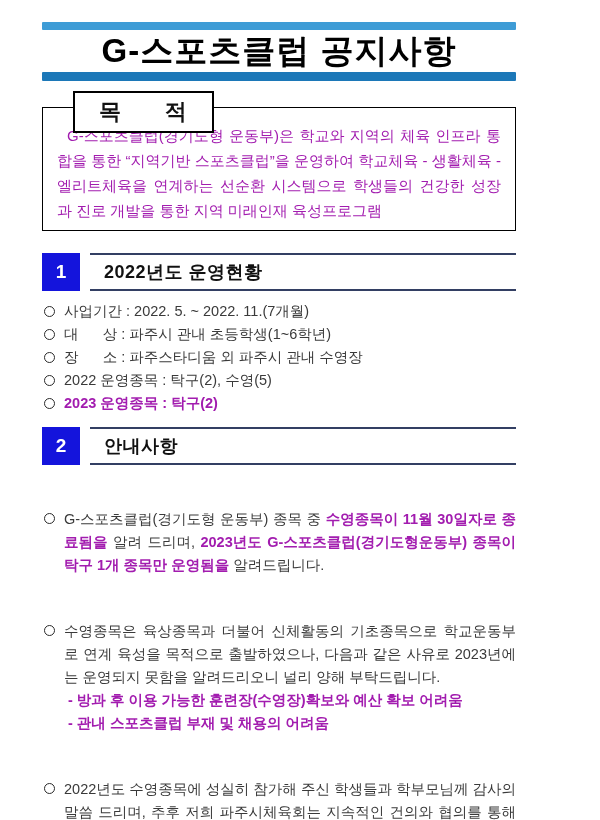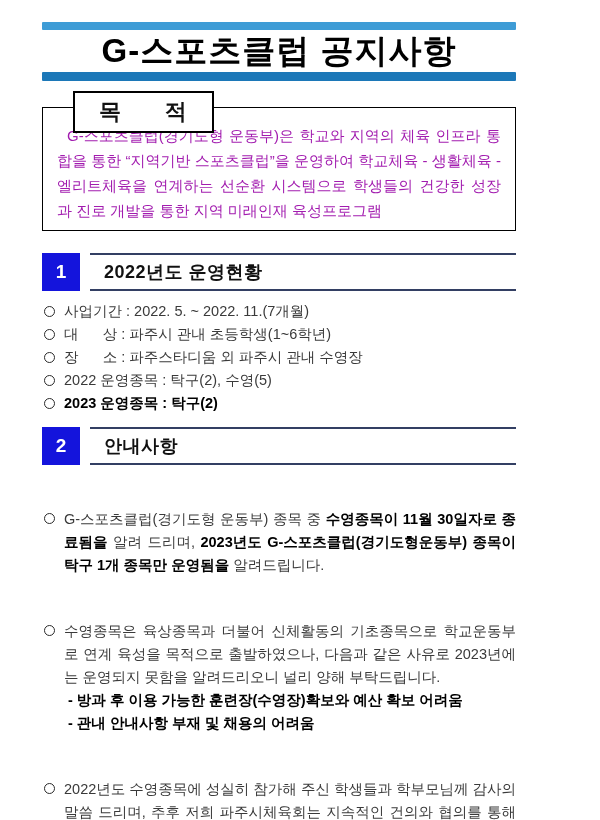--- a/index.html
+++ b/index.html
@@ -31,21 +31,21 @@
   
   .list{margin-top:10px;}
   .list-item{display:flex;margin-bottom:3px;}
   .bullet{flex:none;width:9px;height:9px;border:1.9px solid #2a2a2a;border-radius:50%;margin:5px 9px 0 2px;}
   .item-text{flex:1;}
   .list.plain .item-text{font-size:14.5px;line-height:20px;white-space:pre-wrap;}
   .list.plain .list-item{margin-bottom:3px;}
   .list.justify .item-text{font-size:14.5px;line-height:23px;text-align:justify;}
   .list.justify .list-item{margin-bottom:4px;margin-top:43px;}
   .subitem{font-size:14.5px;line-height:23px;padding-left:4px;}
-  .b{font-weight:bold;color:#000000;}
+  .b{font-weight:bold;color:#a21caf;}
 </style>
 </head>
 <body>
 
 <div class="page">
 
   <div class="bar bar-top"></div>
   <div class="main-title">G-스포츠클럽 공지사항</div>
   <div class="bar bar-bottom"></div>
 
@@ -94,21 +94,21 @@
         <span class="bullet"></span>
         <div class="item-text">
           <div><span>G-스포츠클럽(경기도형 운동부) 종목 중 </span><span class="b">수영종목이 11월 30일자로 종료됨을</span><span> 알려 드리며, </span><span class="b">2023년도 G-스포츠클럽(경기도형운동부) 종목이 탁구 1개 종목만 운영됨을</span><span> 알려드립니다.</span></div>
         </div>
       </div>
       <div class="list-item">
         <span class="bullet"></span>
         <div class="item-text">
           <div><span>수영종목은 육상종목과 더불어 신체활동의 기초종목으로 학교운동부로 연계 육성을 목적으로 출발하였으나, 다음과 같은 사유로 2023년에는 운영되지 못함을 알려드리오니 널리 양해 부탁드립니다.</span></div>
           <div class="subitem"><span class="b">- 방과 후 이용 가능한 훈련장(수영장)확보와 예산 확보 어려움</span></div>
-          <div class="subitem"><span class="b">- 관내 안내사항 부재 및 채용의 어려움</span></div>
+          <div class="subitem"><span class="b">- 관내 스포츠클럽 부재 및 채용의 어려움</span></div>
         </div>
       </div>
       <div class="list-item">
         <span class="bullet"></span>
         <div class="item-text">
           <div><span>2022년도 수영종목에 성실히 참가해 주신 학생들과 학부모님께 감사의 말씀 드리며, 추후 저희 파주시체육회는 지속적인 건의와 협의를 통해 파주시 학생들에게 더 많은 체육활동의 기회를 부여할 수 있도록 최선의 노력을 하겠습니다.</span></div>
         </div>
       </div>
     </div>
 

